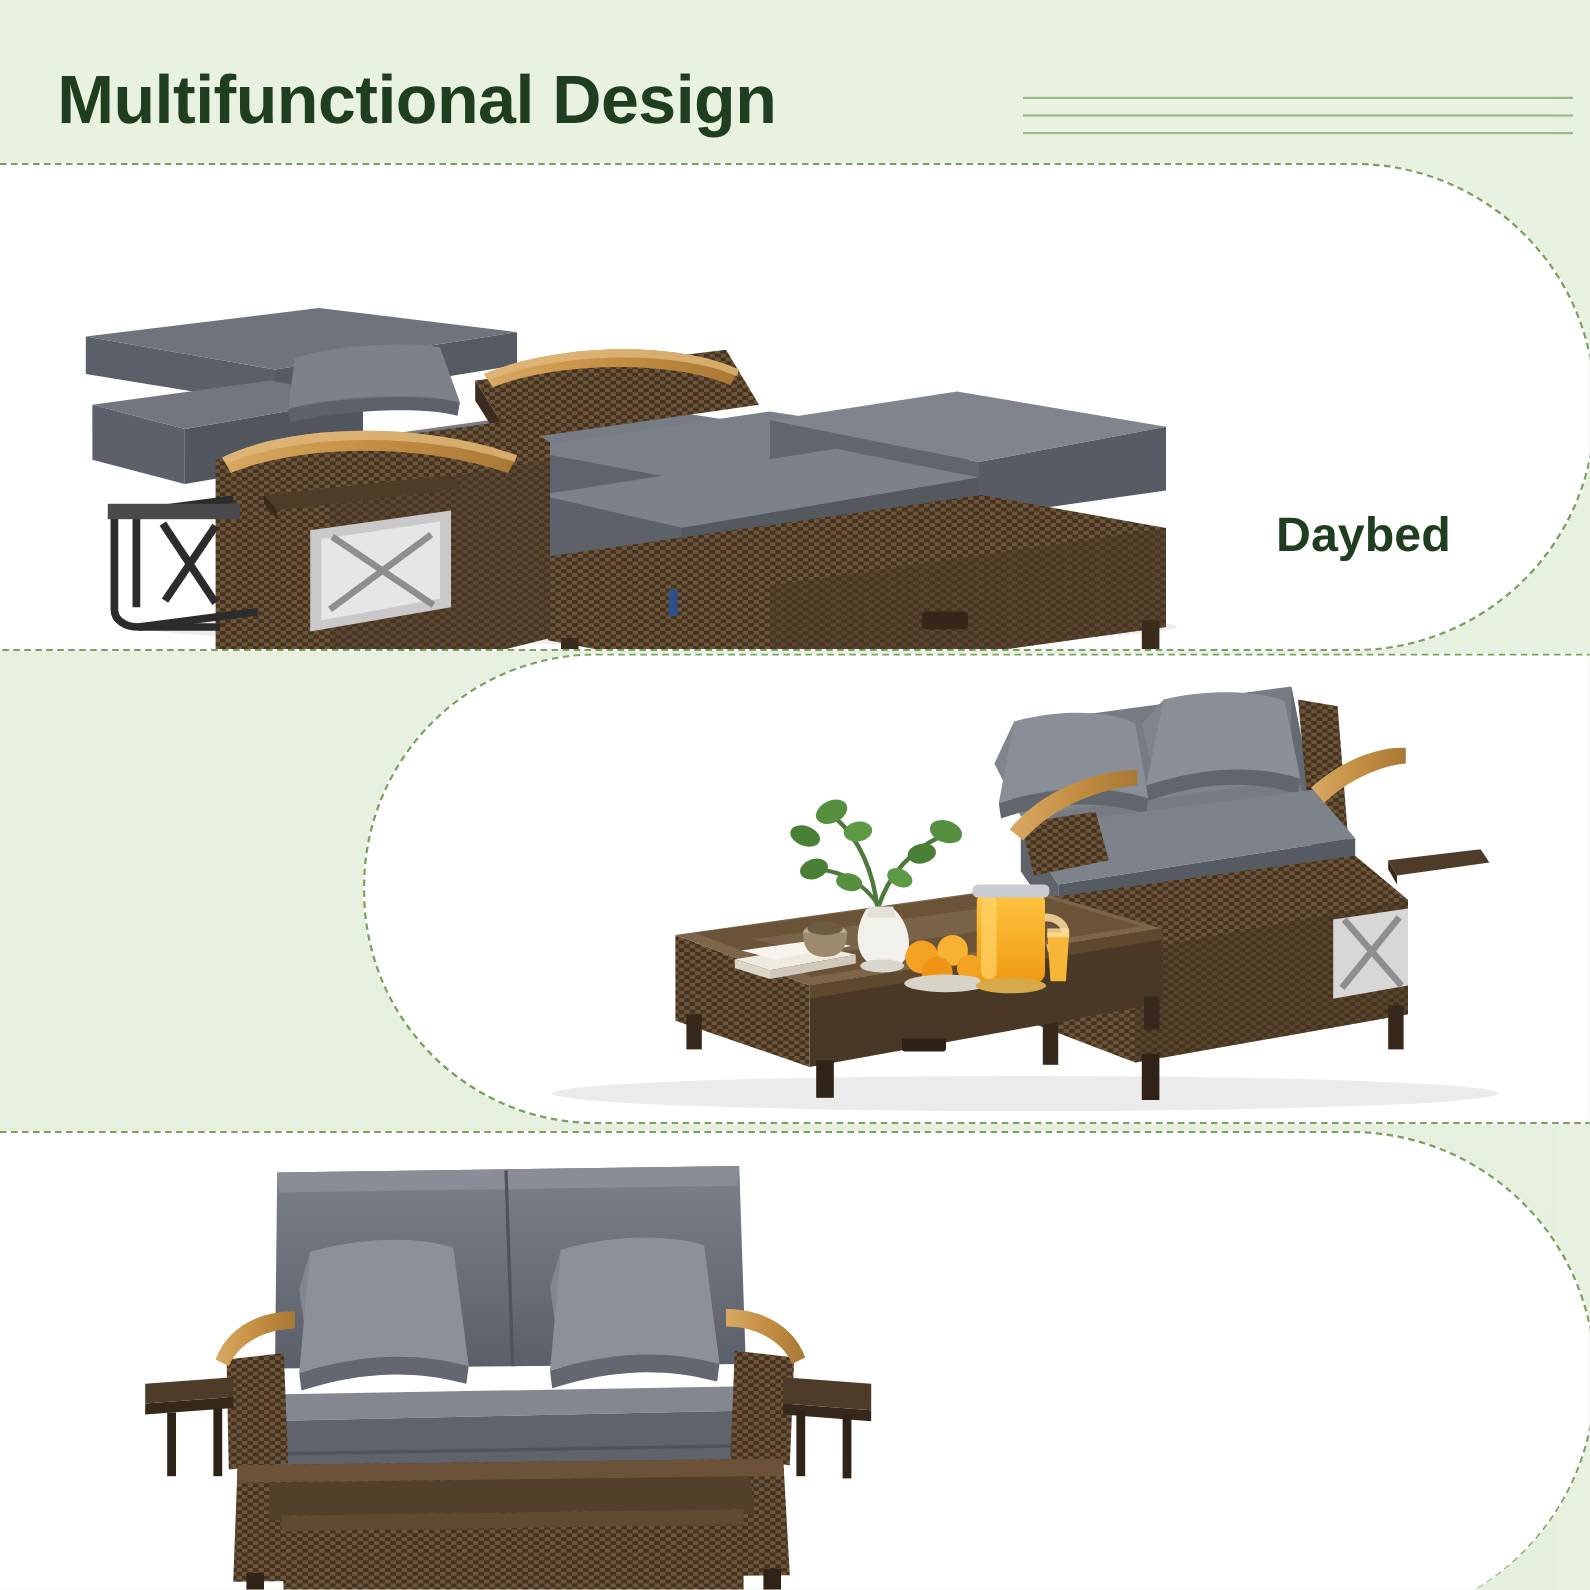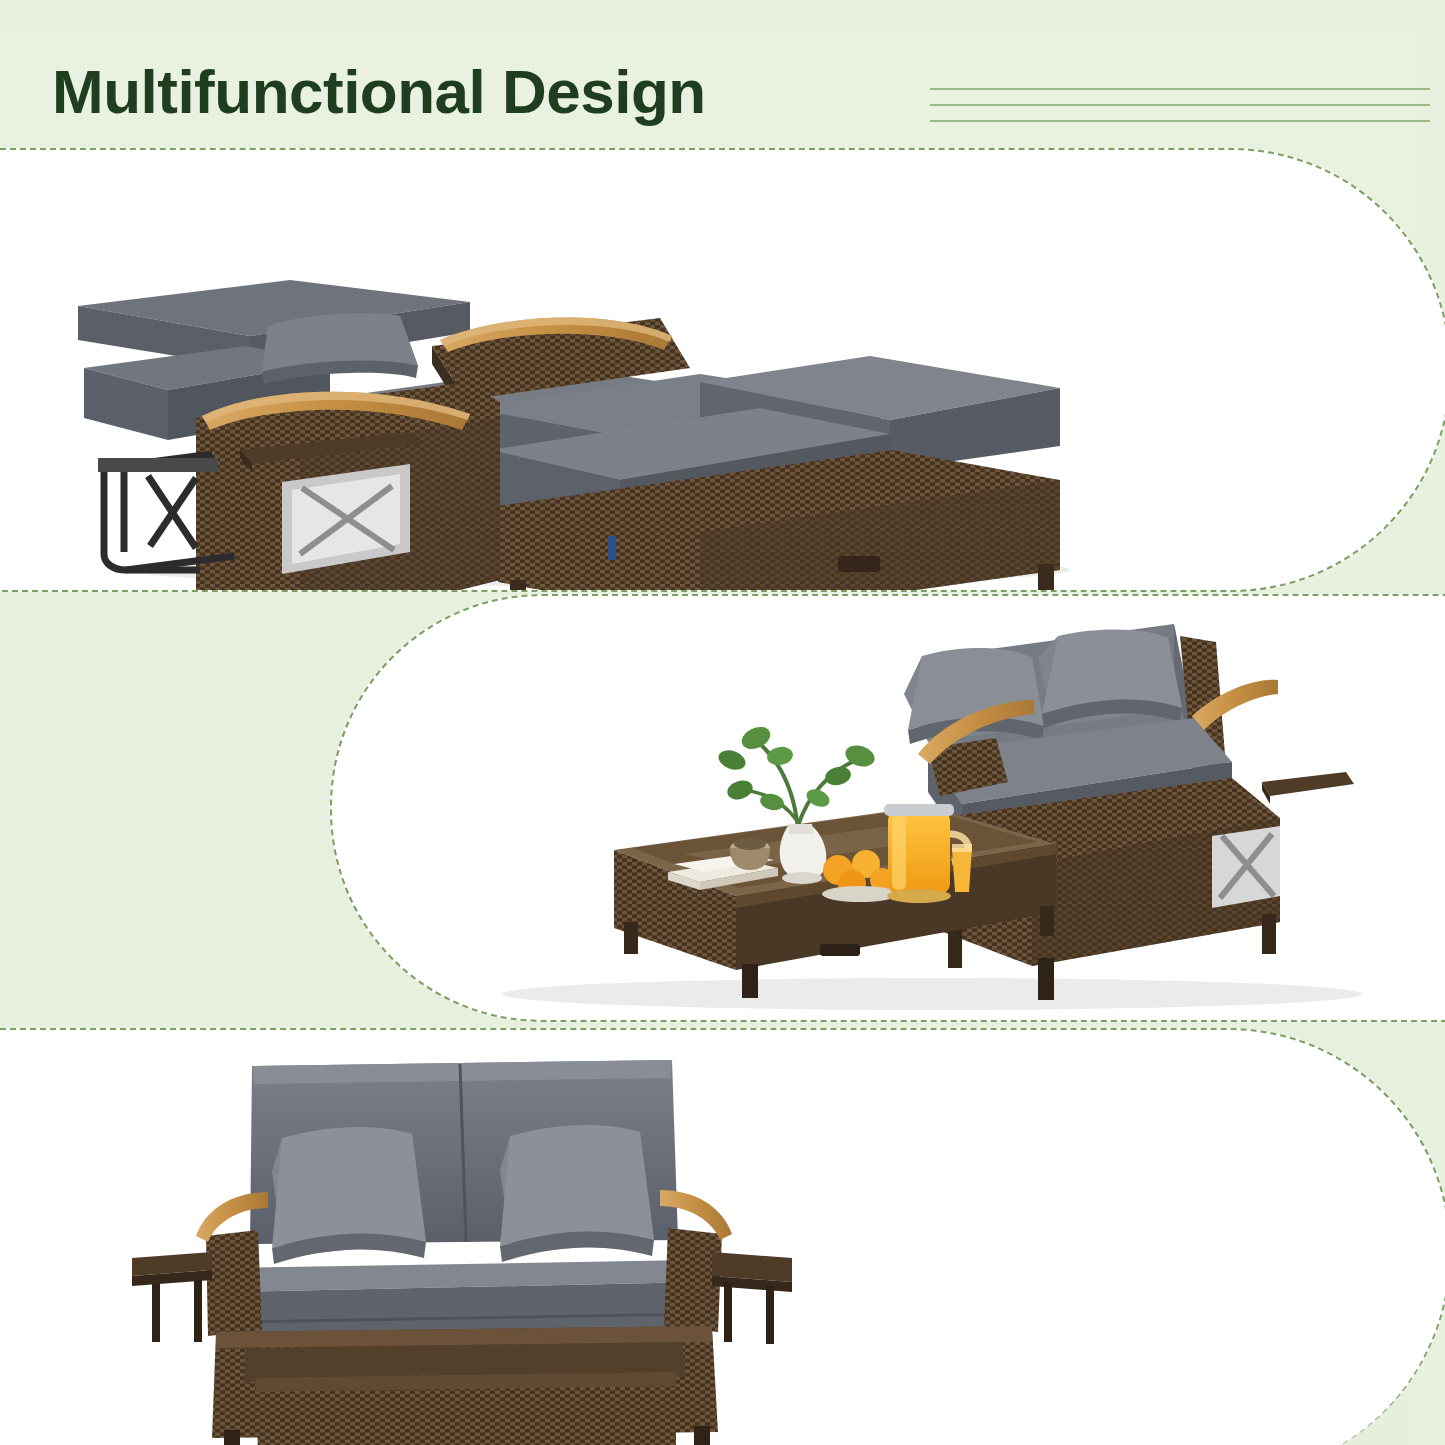--- a/index.html
+++ b/index.html
@@ -232,20 +232,21 @@
           <path d="M126,420 L234,406"></path>
         </g>
         <rect x="98" y="308" width="120" height="14" fill="#4a4a4c"></rect>
 
         <g>
           <polygon points="240,300 408,282 420,294 252,314" fill="#4e3b28"></polygon>
           <polygon points="240,300 252,314 252,322 240,308" fill="#382a1c"></polygon>
         </g>
       </svg>
     </div>
+    <div class="caption caption-1">Daybed</div>
   </div>
 
   <div class="panel panel-2">
     <div class="scene">
       <svg width="1120" height="424" viewBox="0 0 1120 424">
         <defs>
           <pattern id="weave2" width="10" height="7" patternUnits="userSpaceOnUse">
             <rect width="10" height="7" fill="#5a4532"></rect>
             <rect width="5" height="3.5" fill="#6d563c"></rect>
             <rect x="5" y="3.5" width="5" height="3.5" fill="#6d563c"></rect>

